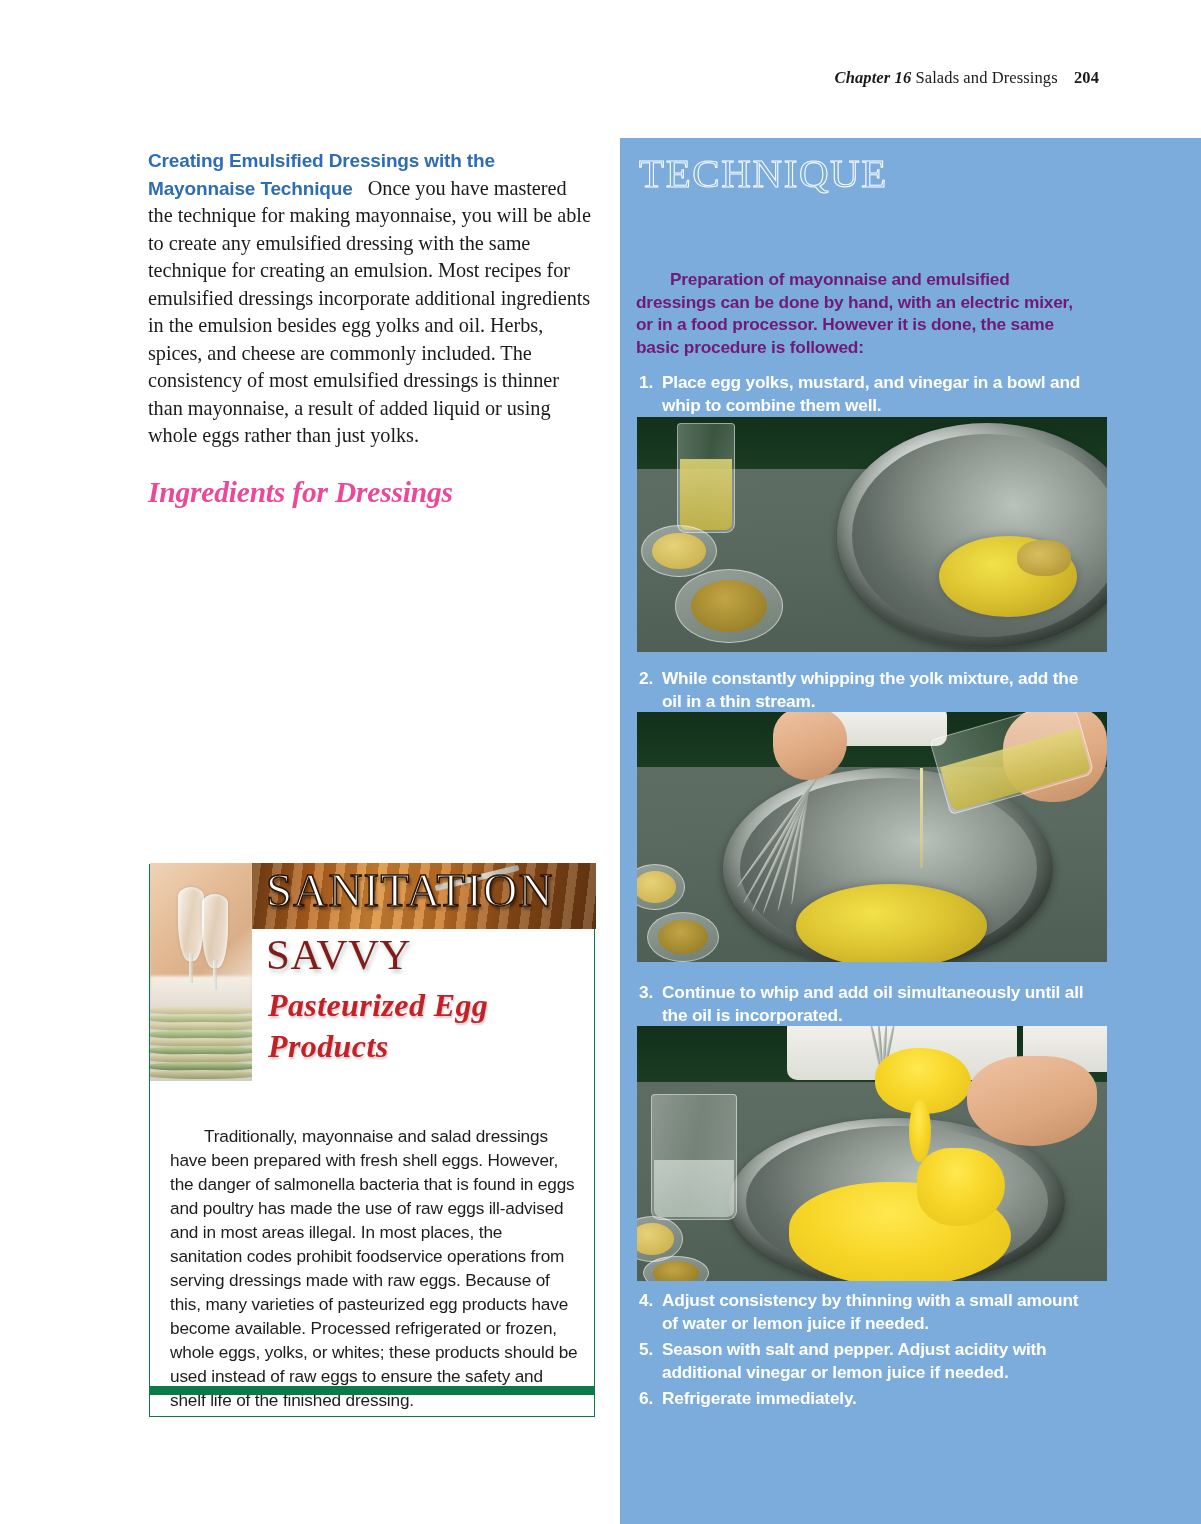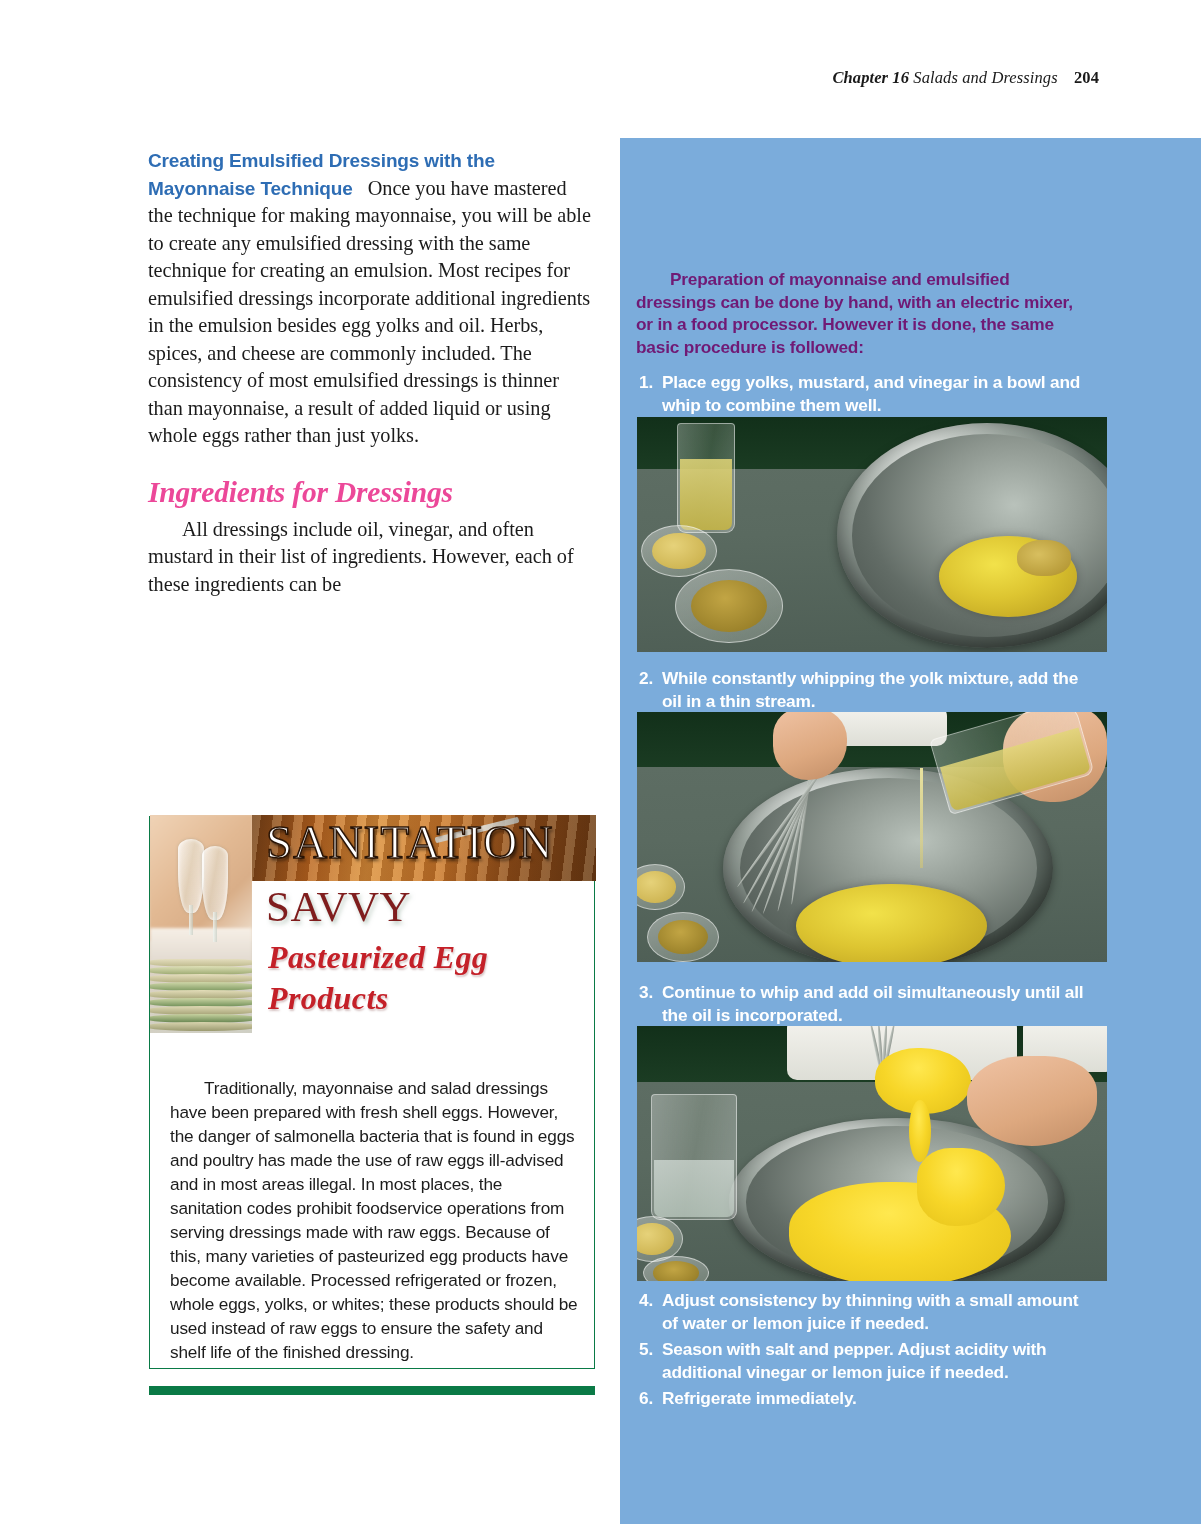--- a/index.html
+++ b/index.html
@@ -17,21 +17,21 @@
   .running-head {
     position: absolute;
     top: 68px;
     right: 102px;
     font-size: 16.5px;
     color: #1a1a1a;
     white-space: nowrap;
     letter-spacing: .1px;
   }
   .rh-chapter { font-weight: bold; font-style: italic; }
-  .rh-title { font-style: italic; }
+  .rh-title { }
   .rh-page { font-weight: bold; margin-left: 12px; font-style: normal; }
 
   
   .left-col {
     position: absolute;
     left: 148px;
     top: 130px;
     width: 445px;
   }
   .body-p {
@@ -65,21 +65,21 @@
     color: #ec4899;
     font-size: 29.5px;
     margin: 26px 0 7px 0;
     letter-spacing: -0.2px;
   }
 
   
   .savvy-box {
     position: absolute;
     left: 149px;
-    top: 816px;
+    top: 864px;
     width: 446px;
     height: 553px;
     border: 1.5px solid #0a7a46;
     background: #ffffff;
   }
   .savvy-bar {
     position: absolute;
     left: 149px;
     top: 1386px;
     width: 446px;
@@ -350,21 +350,20 @@
 
   <div class="para-gap"></div>
 
   <p class="subhead-run">
     <span class="subhead-blue">Creating Emulsified Dressings with the Mayonnaise Technique</span>
     &nbsp; <span>Once you have mastered the technique for making mayonnaise, you will be able to create any emulsified dressing with the same technique for creating an emulsion. Most recipes for emulsified dressings incorporate additional ingredients in the emulsion besides egg yolks and oil. Herbs, spices, and cheese are commonly included. The consistency of most emulsified dressings is thinner than mayonnaise, a result of added liquid or using whole eggs rather than just yolks.</span>
   </p>
 
   <h2 class="red-head">Ingredients for Dressings</h2>
 
-  <p class="body-p">All dressings include oil, vinegar, and often mustard in their list of ingredients. However, each of these ingredients can be</p>
 </div>
 
 <div class="savvy-box">
 
   <div class="savvy-photo">
     <div class="sp-wall"></div>
     <div class="sp-wallline"></div>
     <div class="sp-glass g1"></div>
     <div class="sp-glass g2"></div>
     <div class="sp-plates">
@@ -389,20 +388,21 @@
   <div class="savvy-word">SAVVY</div>
 
   <div class="savvy-sub">Pasteurized Egg Products</div>
 
   <div class="savvy-body">Traditionally, mayonnaise and salad dressings have been prepared with fresh shell eggs. However, the danger of salmonella bacteria that is found in eggs and poultry has made the use of raw eggs ill-advised and in most areas illegal. In most places, the sanitation codes prohibit foodservice operations from serving dressings made with raw eggs. Because of this, many varieties of pasteurized egg products have become available. Processed refrigerated or frozen, whole eggs, yolks, or whites; these products should be used instead of raw eggs to ensure the safety and shelf life of the finished dressing.</div>
 </div>
 <div class="savvy-bar"></div>
 
 <div class="tech-panel">
 
+  <div class="tech-kicker">TECHNIQUE</div>
 
   <div class="tech-intro">Preparation of mayonnaise and emulsified dressings can be done by hand, with an electric mixer, or in a food processor. However it is done, the same basic procedure is followed:</div>
 
   <div class="step" style="left:16px; top:233px; width:450px;">
     <span class="step-num">1.</span>
     <span class="step-text">Place egg yolks, mustard, and vinegar in a bowl and whip to combine them well.</span>
   </div>
 
   <div class="photo" style="top:279px; height:235px;">
     <div class="backwall"></div>

